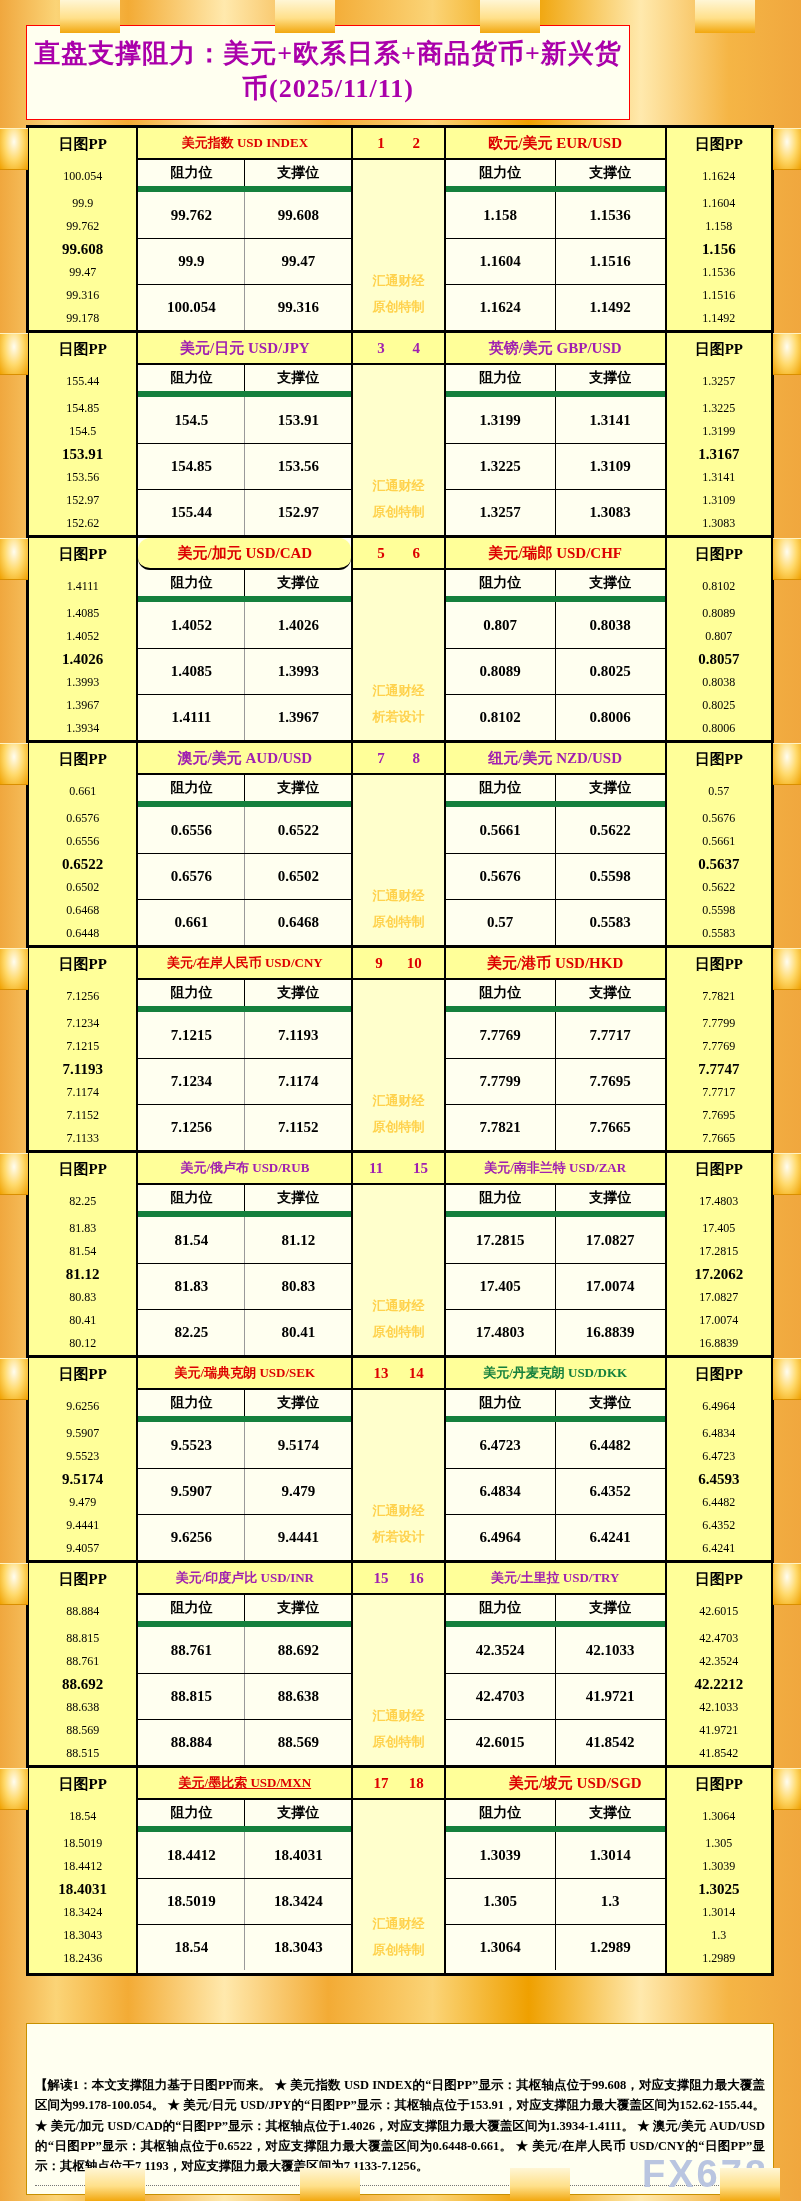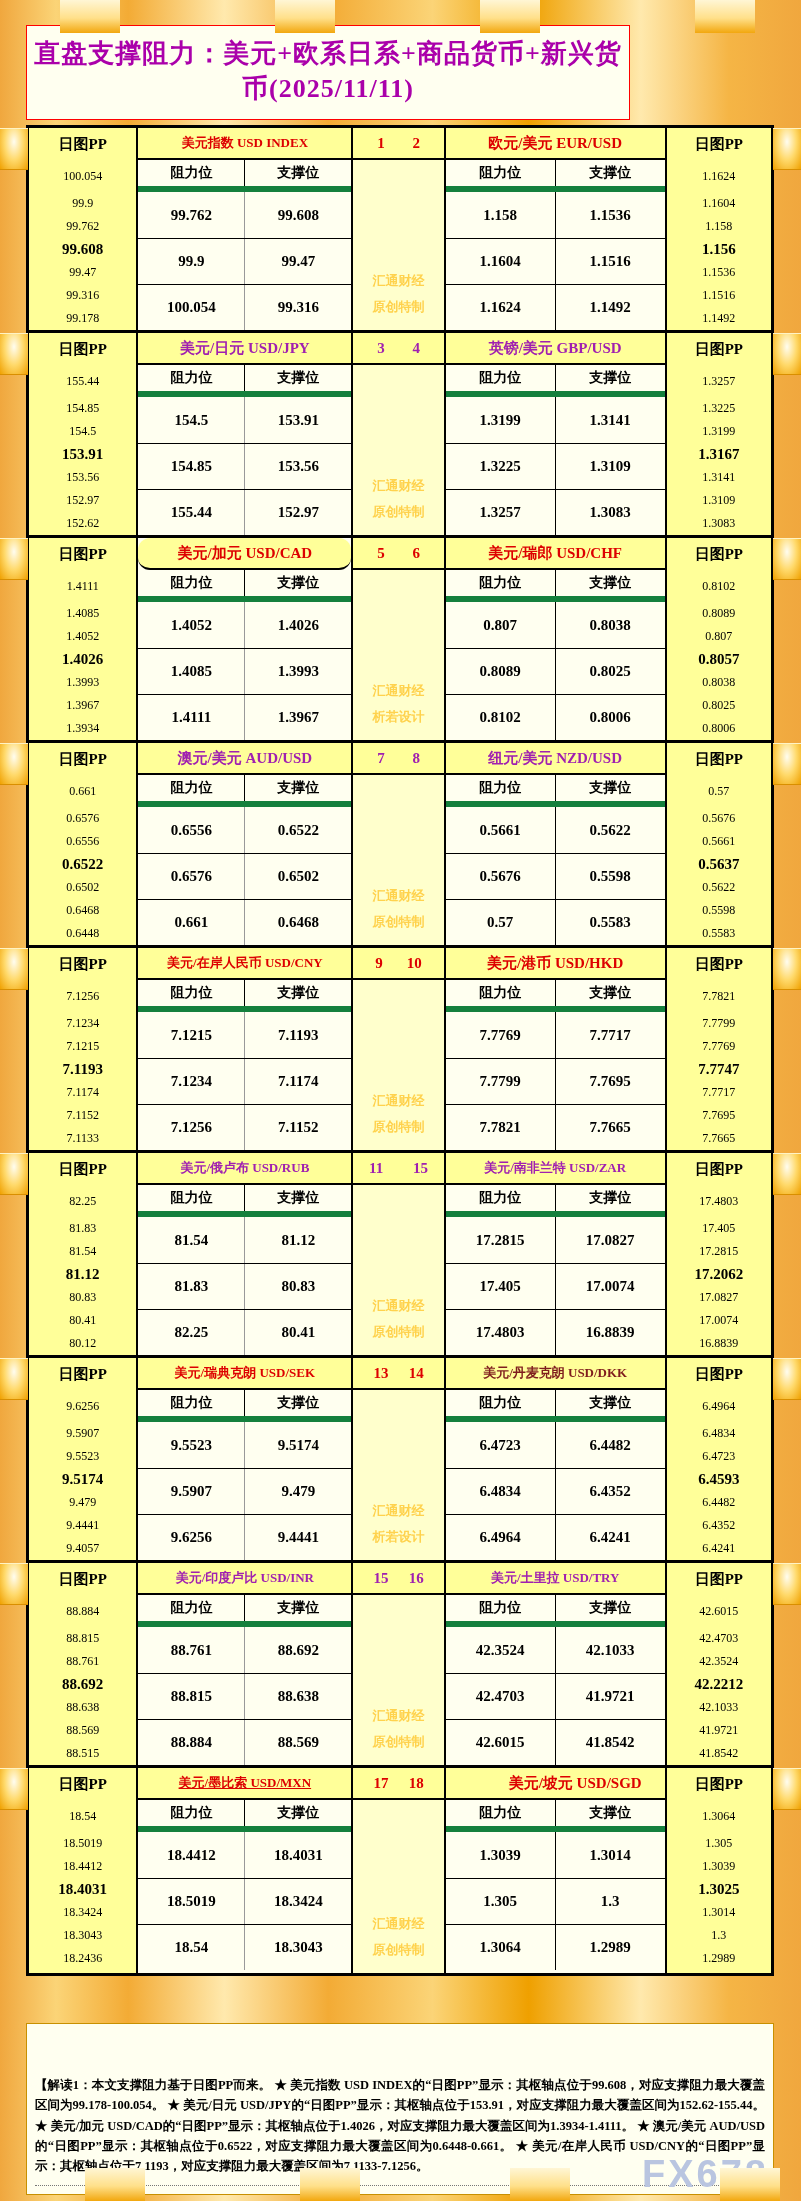--- a/index.html
+++ b/index.html
@@ -551,21 +551,21 @@
             <span>14</span>
           </div>
           <div class="strip-body">
             <div class="wm">
               <div>汇通财经</div>
               <div>析若设计</div>
             </div>
           </div>
         </div>
         <div class="pair-table rt">
-          <div class="pair-title small" style="color: #7f1d1d;">美元/丹麦克朗 USD/DKK</div>
+          <div class="pair-title small" style="color: #15803d;">美元/丹麦克朗 USD/DKK</div>
           <div class="subhead">
             <div>阻力位</div>
             <div>支撑位</div>
           </div>
           <div class="data-row">
             <div>6.4723</div>
             <div>6.4482</div>
           </div>
           <div class="data-row">
             <div>6.4834</div>

